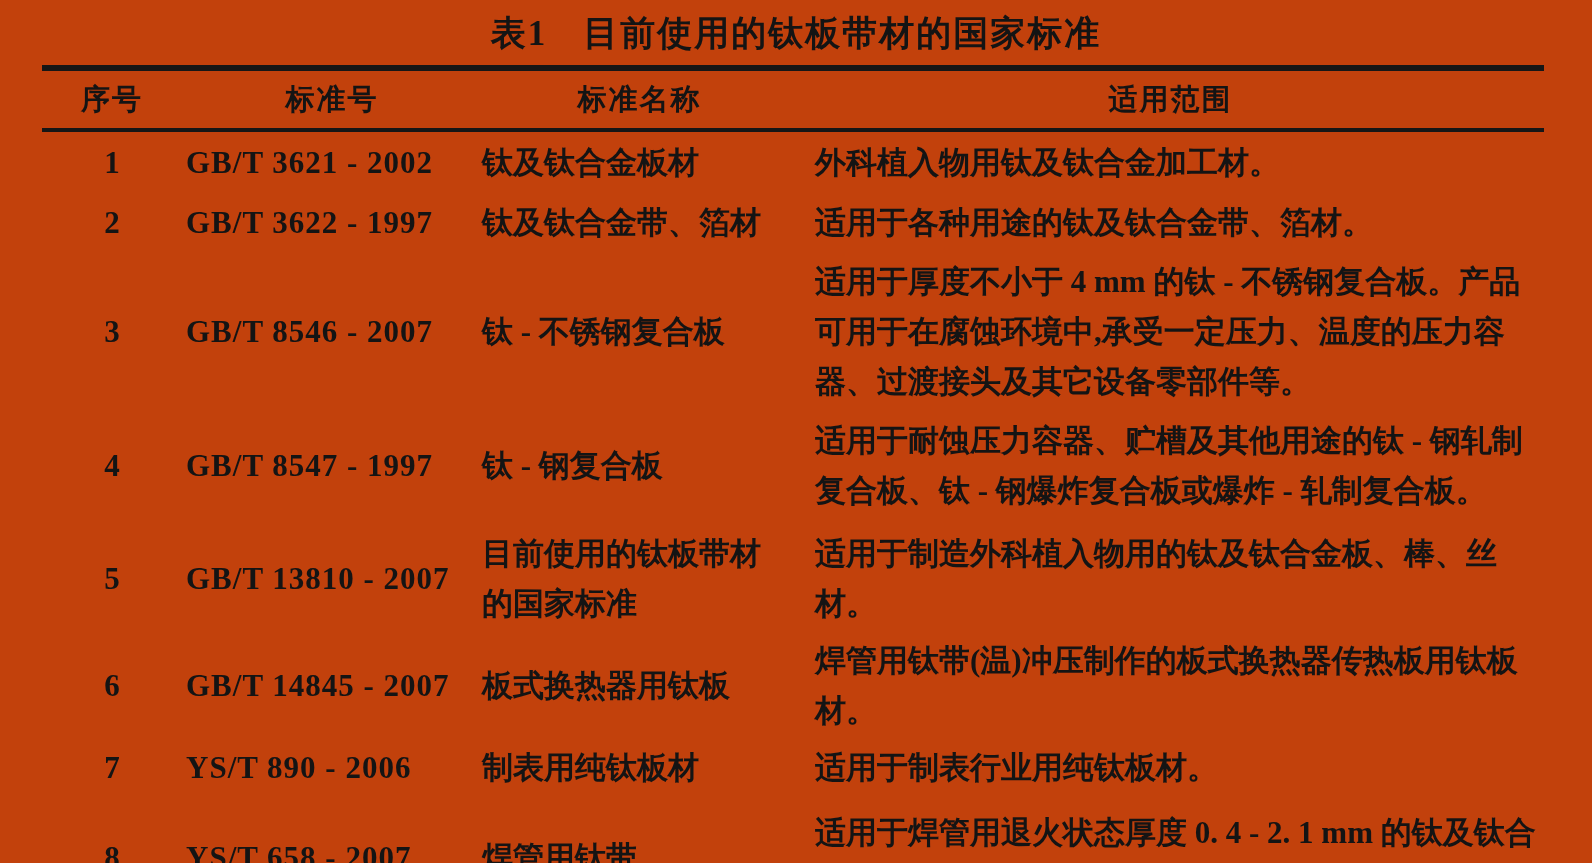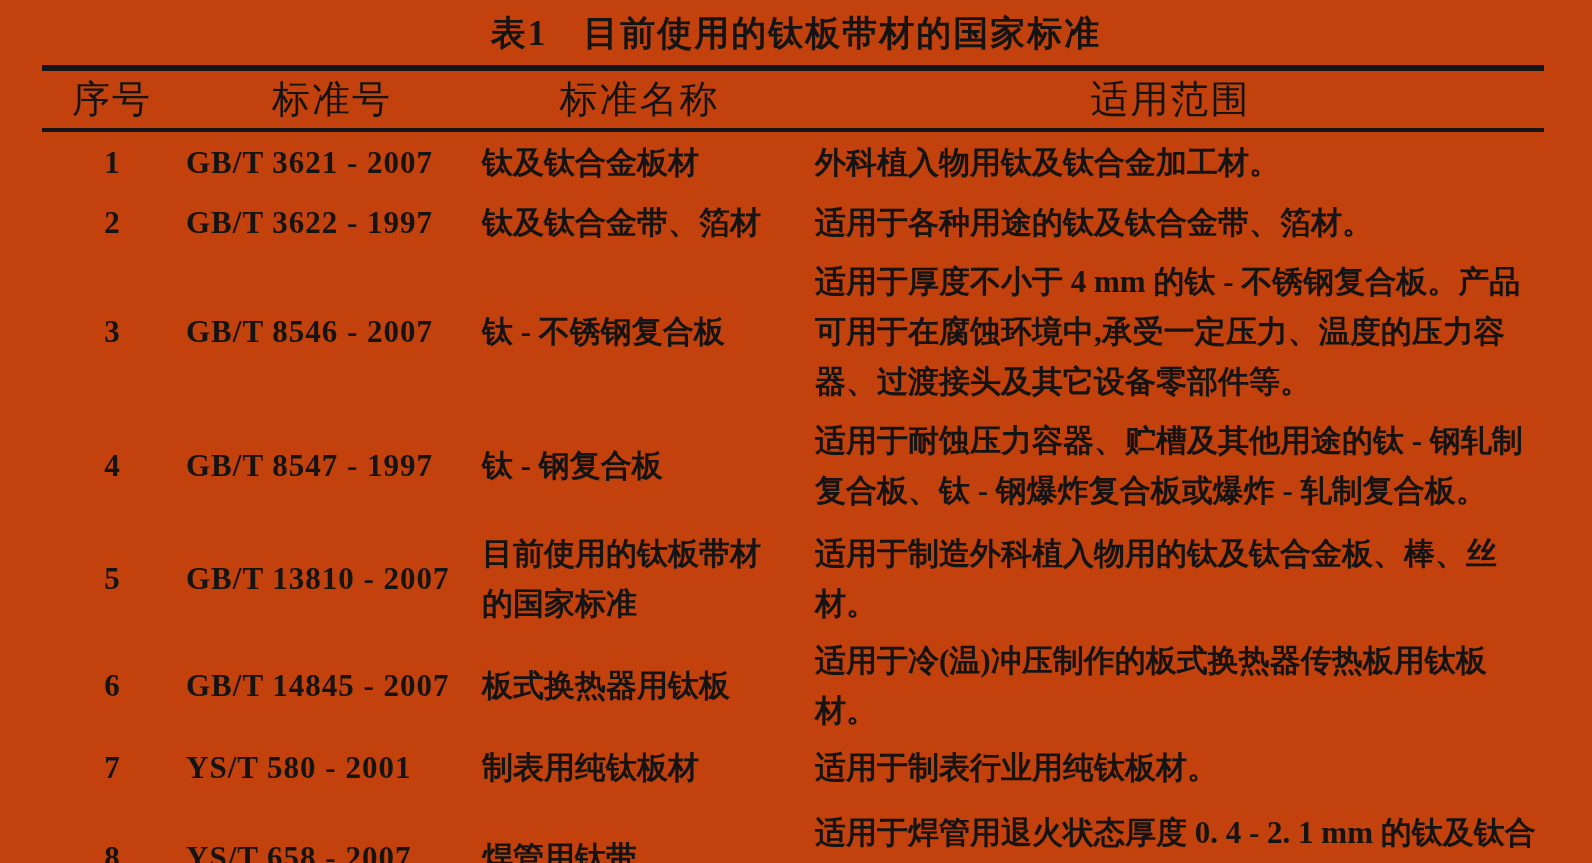--- a/index.html
+++ b/index.html
@@ -36,22 +36,22 @@
     border-top: 6px solid #161616;
   }
   table.std-table col.c-no   { width: 140px; }
   table.std-table col.c-std  { width: 300px; }
   table.std-table col.c-name { width: 315px; }
   table.std-table col.c-scope{ width: 747px; }
 
   thead th {
     border-bottom: 4px solid #161616;
     height: 52px;
-    font-size: 38px;
-    font-weight: 400;
+    font-size: 29px;
+    font-weight: 700;
     text-align: center;
     vertical-align: middle;
     letter-spacing: 2px;
     padding: 0;
   }
   tbody td {
     font-size: 31px;
     font-weight: 700;
     vertical-align: middle;
     line-height: 50px;
@@ -92,21 +92,21 @@
       <tr class="r-h1">
         <th>序号</th>
         <th>标准号</th>
         <th>标准名称</th>
         <th>适用范围</th>
       </tr>
     </thead>
     <tbody>
       <tr class="r-1">
         <td class="cell-no">1</td>
-        <td class="cell-std">GB/T 3621 - 2007</td>
+        <td class="cell-std">GB/T 3621 - 2002</td>
         <td class="cell-name">钛及钛合金板材</td>
         <td class="cell-scope">外科植入物用钛及钛合金加工材。</td>
       </tr>
       <tr class="r-2">
         <td class="cell-no">2</td>
         <td class="cell-std">GB/T 3622 - 1997</td>
         <td class="cell-name">钛及钛合金带、箔材</td>
         <td class="cell-scope">适用于各种用途的钛及钛合金带、箔材。</td>
       </tr>
       <tr class="r-3">
@@ -124,25 +124,25 @@
       <tr class="r-5">
         <td class="cell-no">5</td>
         <td class="cell-std">GB/T 13810 - 2007</td>
         <td class="cell-name">目前使用的钛板带材的国家标准</td>
         <td class="cell-scope">适用于制造外科植入物用的钛及钛合金板、棒、丝材。</td>
       </tr>
       <tr class="r-6">
         <td class="cell-no">6</td>
         <td class="cell-std">GB/T 14845 - 2007</td>
         <td class="cell-name">板式换热器用钛板</td>
-        <td class="cell-scope">适用于冷(温)冲压制作的板式换热器传热板用钛板材。</td>
+        <td class="cell-scope">焊管用钛带(温)冲压制作的板式换热器传热板用钛板材。</td>
       </tr>
       <tr class="r-7">
         <td class="cell-no">7</td>
-        <td class="cell-std">YS/T 580 - 2001</td>
+        <td class="cell-std">YS/T 890 - 2006</td>
         <td class="cell-name">制表用纯钛板材</td>
         <td class="cell-scope">适用于制表行业用纯钛板材。</td>
       </tr>
       <tr class="r-8">
         <td class="cell-no">8</td>
         <td class="cell-std">YS/T 658 - 2007</td>
         <td class="cell-name">焊管用钛带</td>
         <td class="cell-scope">适用于焊管用退火状态厚度 0. 4 - 2. 1 mm 的钛及钛合金切边带材。</td>
       </tr>
     </tbody>

